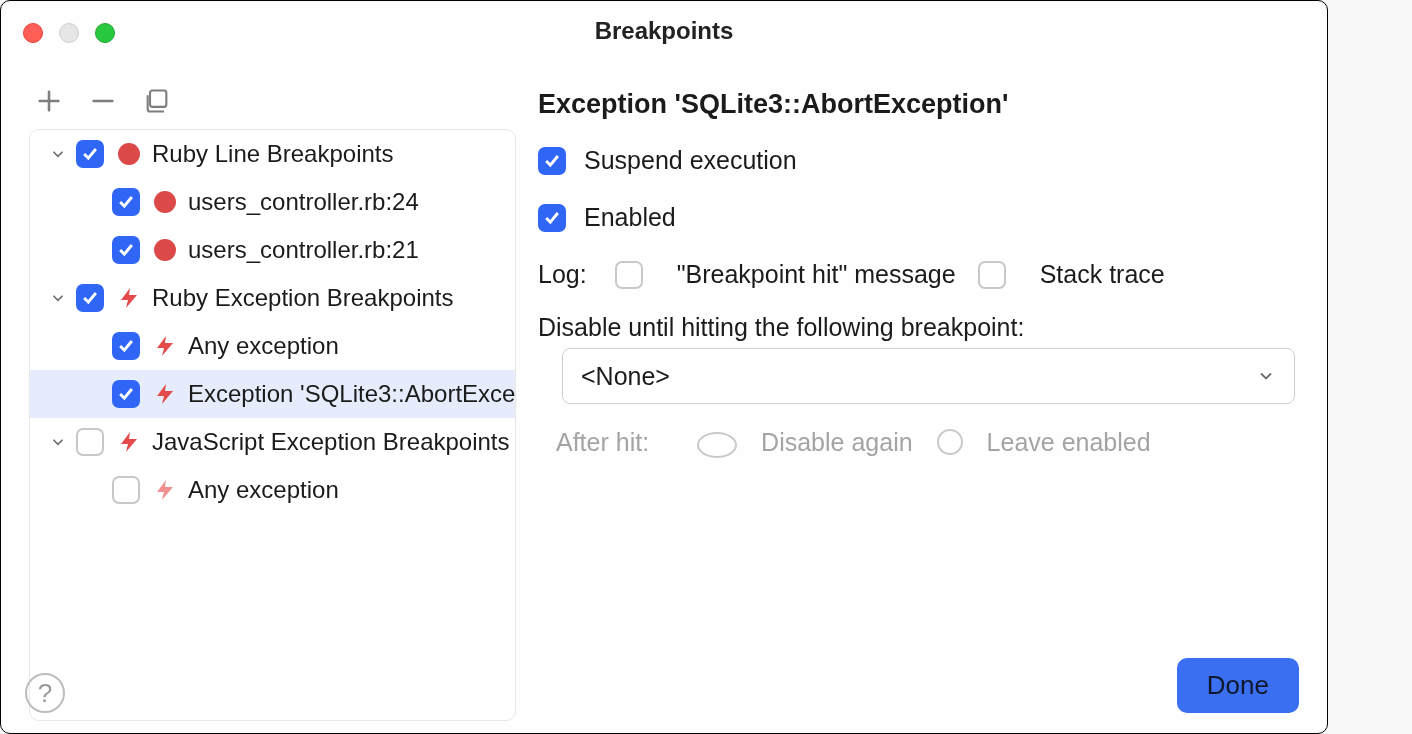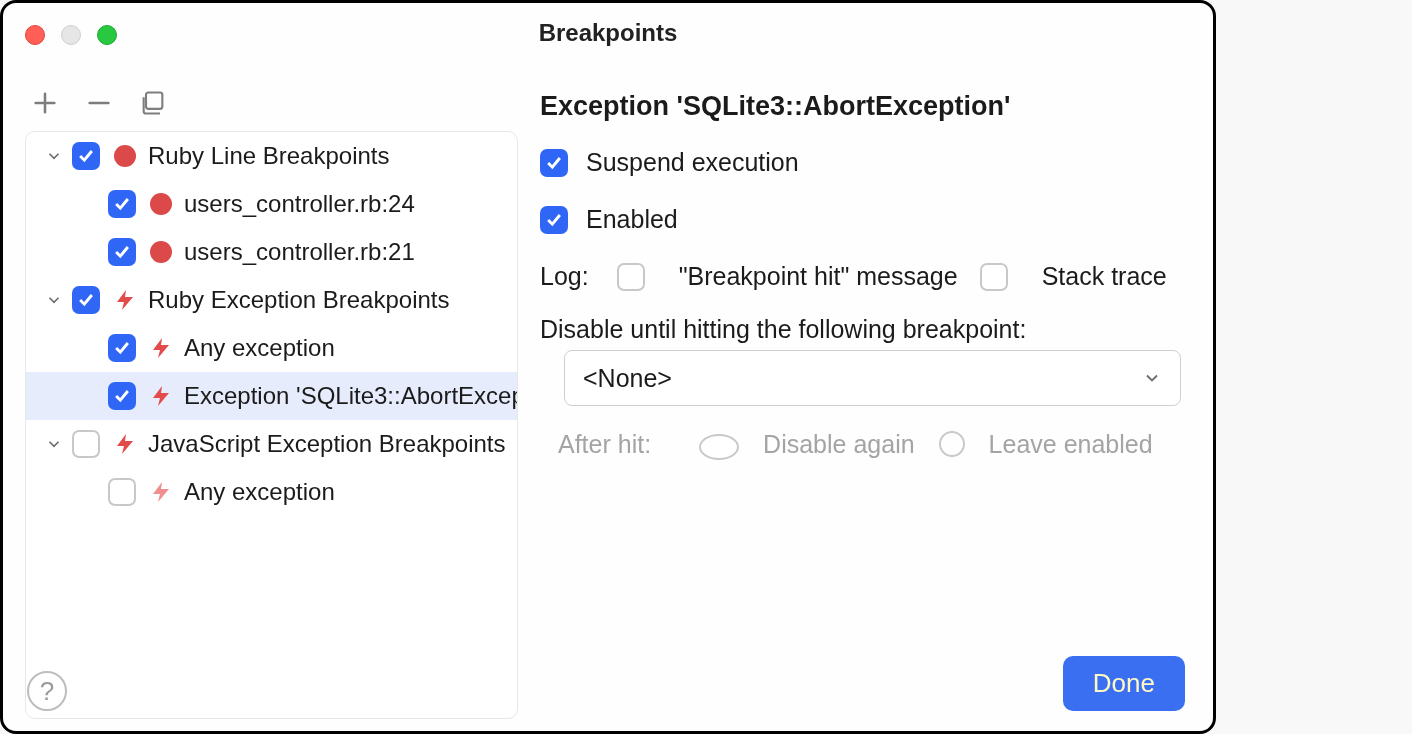--- a/index.html
+++ b/index.html
@@ -2,24 +2,24 @@
 <html><head>
 <meta charset="utf-8">
 <style>
   * { box-sizing: border-box; margin: 0; padding: 0; }
   html, body {
     width: 1412px; height: 734px;
     font-family: -apple-system, "Helvetica Neue", Arial, sans-serif;
     background: #f8f8f8;
   }
   .window {
-    width: 1216px; height: 734px;
+    width: 1328px; height: 734px;
     background: #fefefe;
-    border: 3px solid #000000;
-    border-radius: 16px;
+    border: 1px solid #000000;
+    border-radius: 10px;
     position: relative;
     overflow: hidden;
   }
   
   .traffic { position:absolute; top:22px; left:22px; display:flex; gap:16px; }
   .tl { width:20px; height:20px; border-radius:50%; }
   .tl.close { background:#ff5f57; border:1px solid #e4433a; }
   .tl.min   { background:#e6e6e6; border:1px solid #cfcfcf; }
   .tl.zoom  { background:#28c840; border:1px solid #1fa834; }
 
@@ -27,21 +27,21 @@
     position:absolute; top:16px; left:0; right:0;
     text-align:center; font-size:24px; font-weight:700; color:#222;
   }
 
   .body {
     position:absolute; top:68px; left:0; right:0; bottom:0;
     display:flex;
   }
 
   
-  .left { width:515px; padding:8px 0 0 12px; display:flex; flex-direction:column; }
+  .left { width:515px; padding:8px 0 0 18px; display:flex; flex-direction:column; }
   .toolbar { display:flex; align-items:center; gap:26px; padding:10px 16px 14px 16px; }
   .tool-icon { width:28px; height:28px; color:#7d7d7d; display:flex; align-items:center; justify-content:center; cursor:default; }
   .tool-icon svg { width:100%; height:100%; }
 
   .tree {
     flex:1; border:1px solid #e7e7e7; border-radius:10px;
     background:#fff; overflow:hidden; margin:0 0 12px 10px;
     font-size:24px; color:#1b1b1b;
   }
   .row {
@@ -78,21 +78,21 @@
     height:56px; margin:6px 0 0 24px; padding:0 18px;
     border:1px solid #cfcfcf; border-radius:8px; background:#fff;
   }
   .sel-chev { width:20px; height:20px; color:#6d6d6d; }
   .afterhit { display:flex; align-items:center; gap:24px; margin:22px 0 0 18px; color:#a4a4a4; }
   .radio { width:26px; height:26px; border:2px solid #c9c9c9; border-radius:50%; display:flex; align-items:center; justify-content:center; }
   .radio.sel::after { content:""; width:12px; height:12px; border-radius:50%; background:#c9c9c9; }
 
   .done {
     position:absolute; right:28px; bottom:20px;
-    background:#3a6ff2; color:#fef9c3; font-size:26px;
+    background:#3a6ff2; color:#0f172a; font-size:26px;
     padding:12px 30px; border-radius:10px; border:none;
   }
 
   .help {
     position:absolute; left:24px; bottom:20px;
     width:40px; height:40px; border:2px solid #bdbdbd; border-radius:50%;
     color:#9a9a9a; font-size:26px; display:flex; align-items:center; justify-content:center;
   }
 </style>
 </head>

